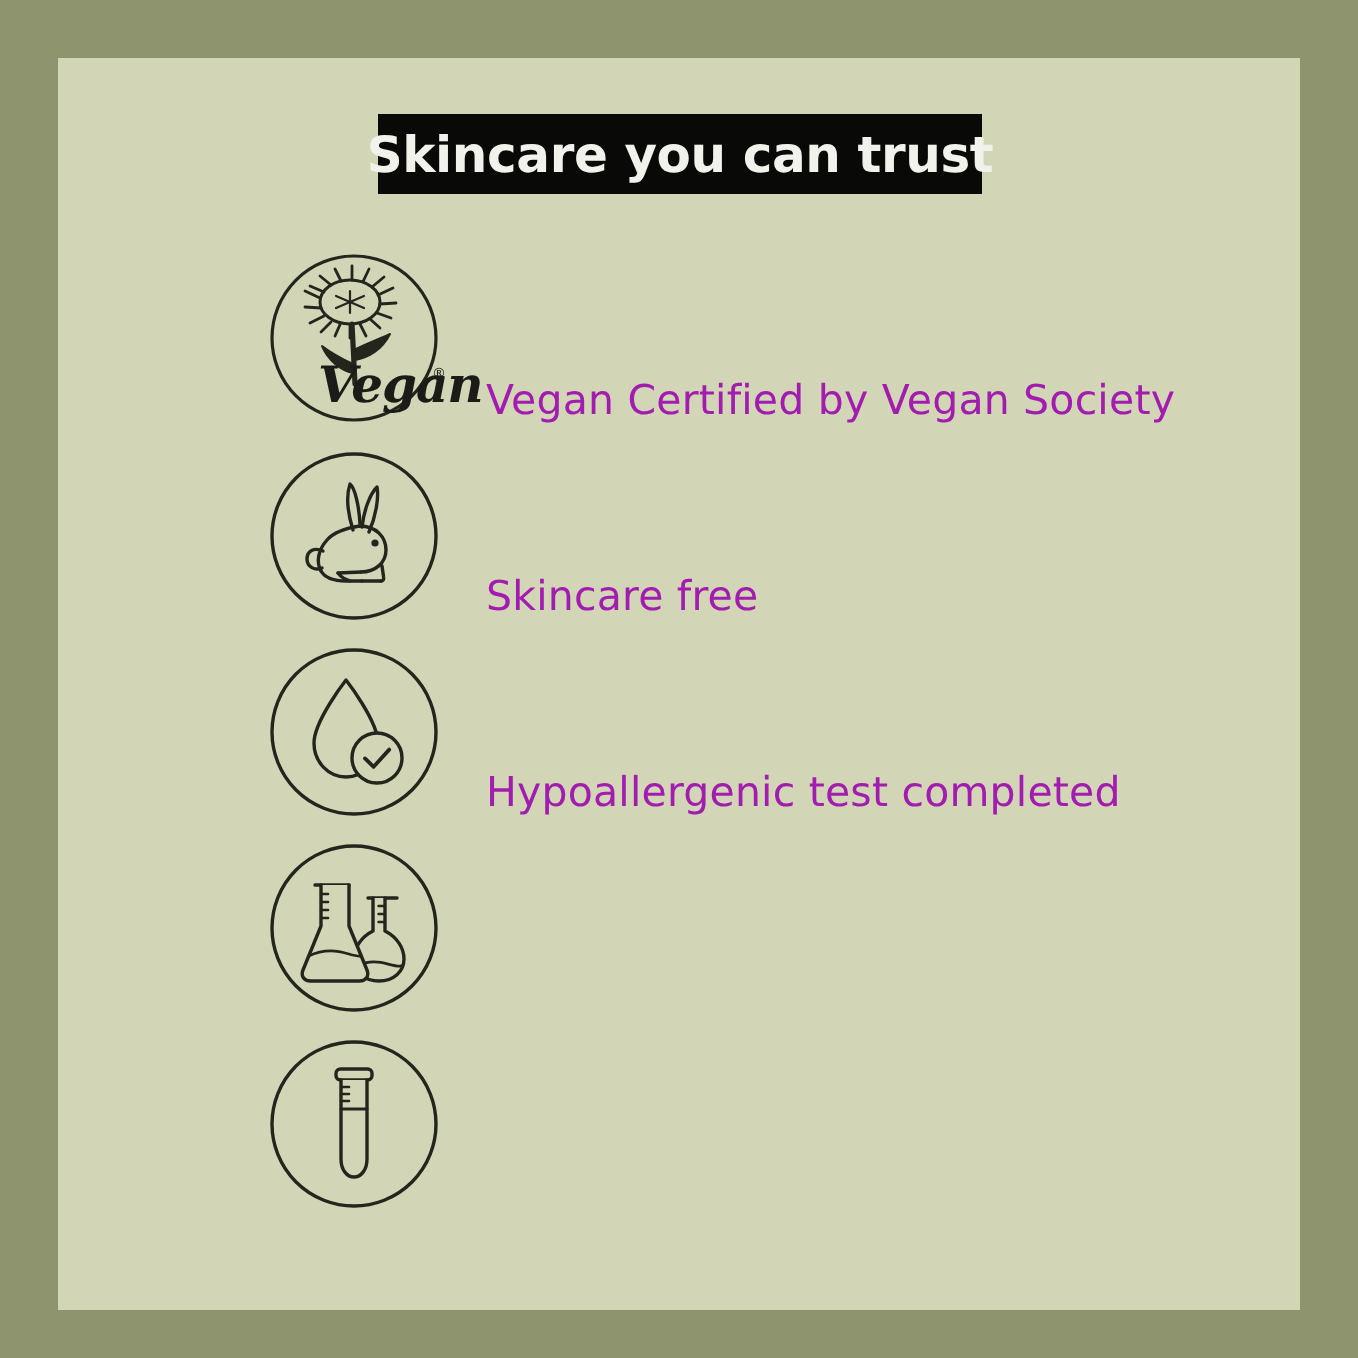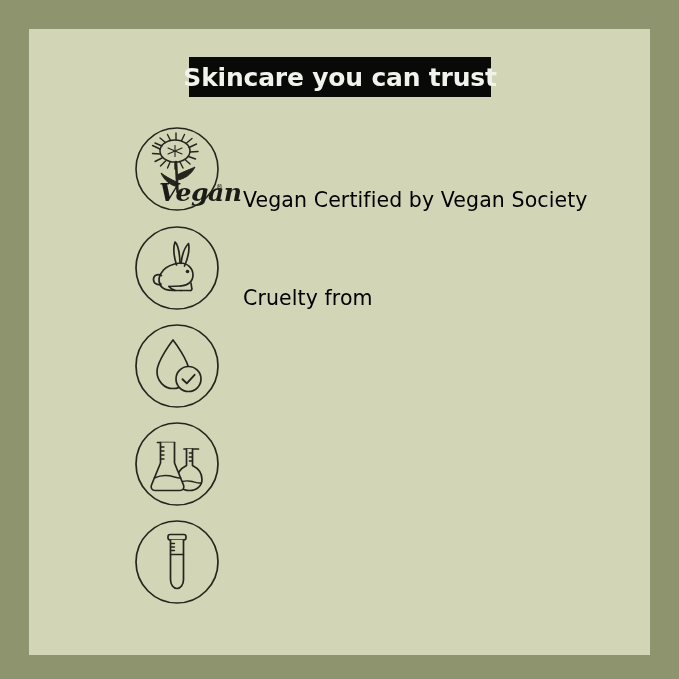--- a/index.html
+++ b/index.html
@@ -71,21 +71,21 @@
     width: 96px;
     margin-left: 100px;
     flex: 0 0 96px;
     height: 90px;
     display: flex;
     align-items: center;
     justify-content: center;
   }
   .claim-label {
     margin-left: 18px;
-    color: #000000;
+    color: #a21caf;
     font-family: "DejaVu Sans", "Liberation Sans", sans-serif;
     font-size: 20.5px;
     line-height: 1.42;
     letter-spacing: 0.1px;
     white-space: pre-line;
   }
   .claim-row.two-line .claim-label {
     line-height: 1.45;
   }
 
@@ -166,35 +166,36 @@
             <path d="M32.5 52.5 C28 50.5 24.5 52.5 24.5 56.5 C24.5 60.5 28.5 62.5 32 61"></path>
 
             <path d="M40 63.5 C41.5 65.5 43.5 66.8 46 67.4"></path>
 
             <path d="M52 67.5 L61.5 67.5"></path>
             <path d="M61.5 67.5 C62.6 67.5 63 66.6 62.8 65.5 L62 60"></path>
 
             <circle cx="58.5" cy="48.5" r="1.8" fill="#24261d" stroke="none"></circle>
           </svg>
         </div>
-        <div class="claim-label">Cruelty from</div>
+        <div class="claim-label">Skincare free</div>
       </div>
 
       <div class="claim-row">
         <div class="claim-icon">
           <svg width="96" height="90" viewBox="0 0 96 90" fill="none" stroke="#24261d" stroke-width="1.7" stroke-linecap="round" stroke-linejoin="round">
             <circle cx="48" cy="45" r="41"></circle>
 
             <path d="M44 19 C44 19 28 39.5 28 50.5 C28 60 35.2 67.5 44 67.5
                      C52.8 67.5 60 60 60 50.5 C60 39.5 44 19 44 19 Z" fill="#d2d6b7"></path>
 
             <circle cx="59.5" cy="58" r="12.5" fill="#d2d6b7"></circle>
             <path d="M53.5 58.2 L57.8 62.4 L65.6 53.8" stroke-width="1.9" fill="none"></path>
           </svg>
         </div>
+        <div class="claim-label">Hypoallergenic test completed</div>
       </div>
 
       <div class="claim-row">
         <div class="claim-icon">
           <svg width="96" height="90" viewBox="0 0 96 90" fill="none" stroke="#24261d" stroke-width="1.7" stroke-linecap="round" stroke-linejoin="round">
             <circle cx="48" cy="45" r="41"></circle>
 
             <path d="M55 30 L69.5 30" stroke-width="1.7"></path>
             <path d="M57.5 30 L57.5 46.5 C51.5 49.5 48 55 48 60.5
                      C48 66.8 53.2 71.5 60.5 71.5

